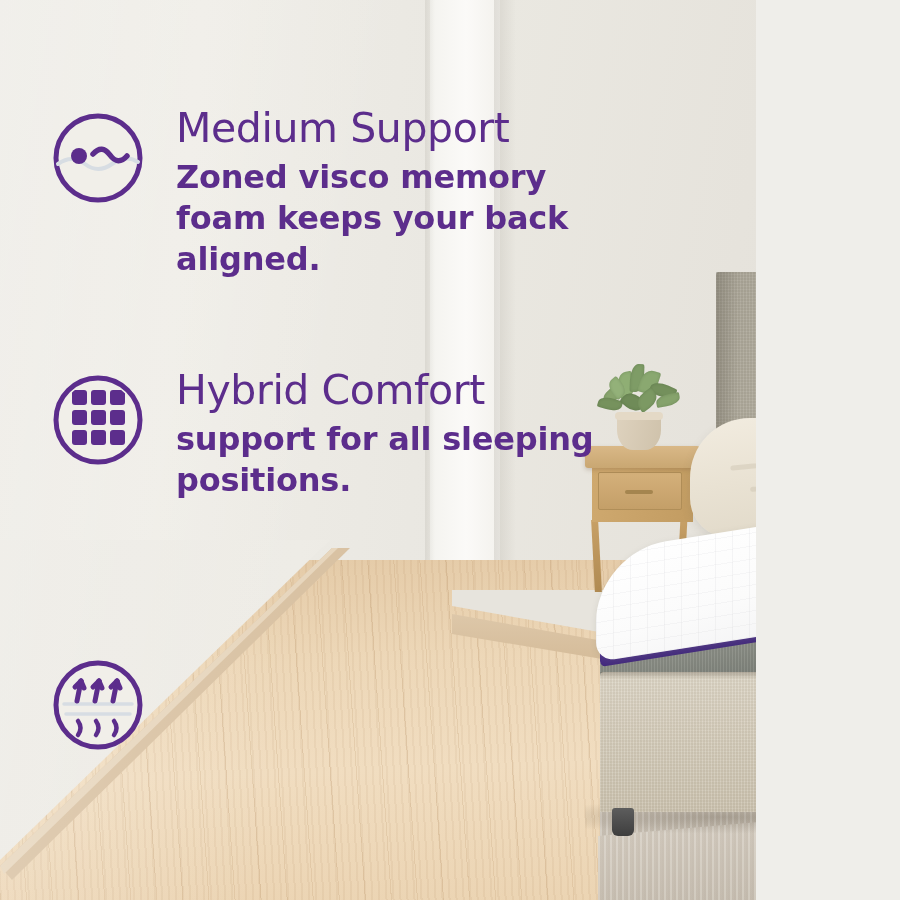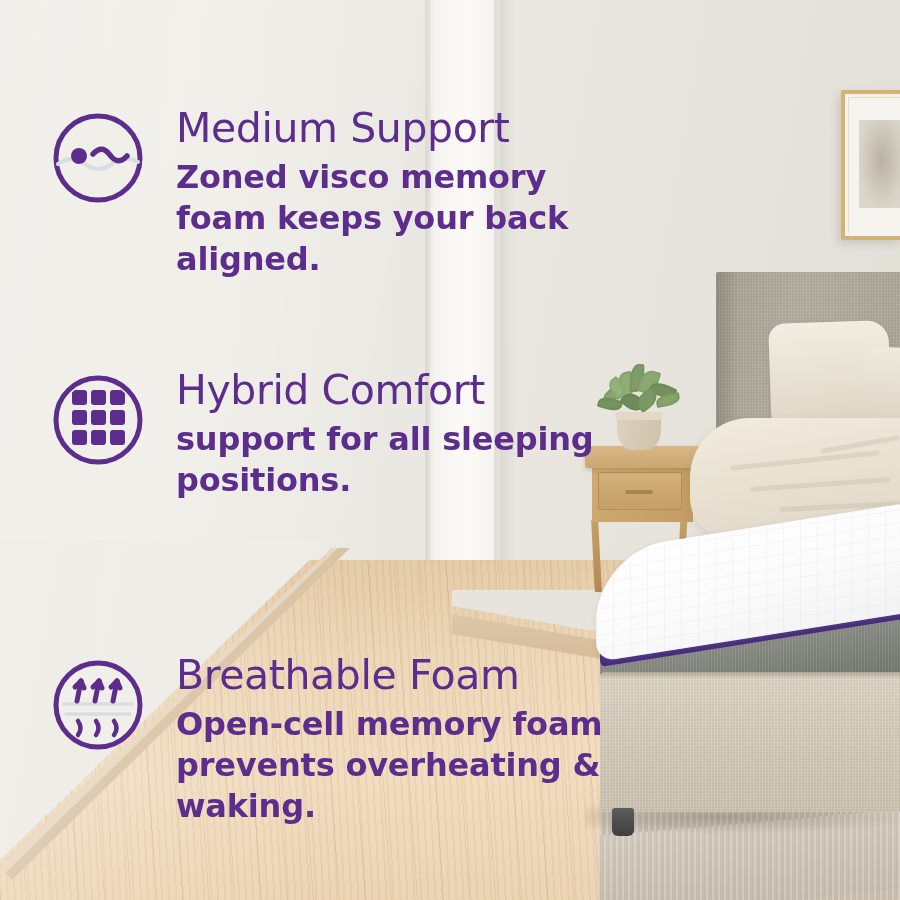--- a/index.html
+++ b/index.html
@@ -2,21 +2,21 @@
 <html><head>
 <meta charset="utf-8">
 <style>
   * { margin:0; padding:0; box-sizing:border-box; }
   html,body { width:900px; height:900px; }
   body {
     font-family:"DejaVu Sans", sans-serif;
     background:#efeeea;
     overflow:hidden;
   }
-  #stage { position:relative; width:900px; height:900px; overflow:hidden; }
+  #stage { position:relative; width:756px; height:900px; overflow:hidden; }
 
   
   .photo { position:absolute; inset:0; overflow:hidden; }
 
   
   .wall-left {
     position:absolute; left:0; top:0; width:440px; height:760px;
     background:linear-gradient(95deg,#eceae4 0%,#efedE7 40%,#e9e7e1 100%);
   }
   .wall-mid {
@@ -486,24 +486,16 @@
               <path d="M69 26 L63 32"></path>
               <path d="M69 26 L72 33"></path>
           </g>
           <g stroke="#5c2d8c" stroke-width="4.5" stroke-linecap="round" fill="none">
             <path d="M30 66 Q35 73 30 80"></path>
             <path d="M48 66 Q53 73 48 80"></path>
             <path d="M66 66 Q71 73 66 80"></path>
           </g>
         </svg>
       </div>
-      <div class="ftext">
-        <div class="fh">Breathable Foam</div>
-        <div class="fb">
-          <div>Open-cell memory foam</div>
-          <div>prevents overheating &amp;</div>
-          <div>waking.</div>
-        </div>
-      </div>
     </div>
 
   </div>
 </div>
 
 </body></html>

